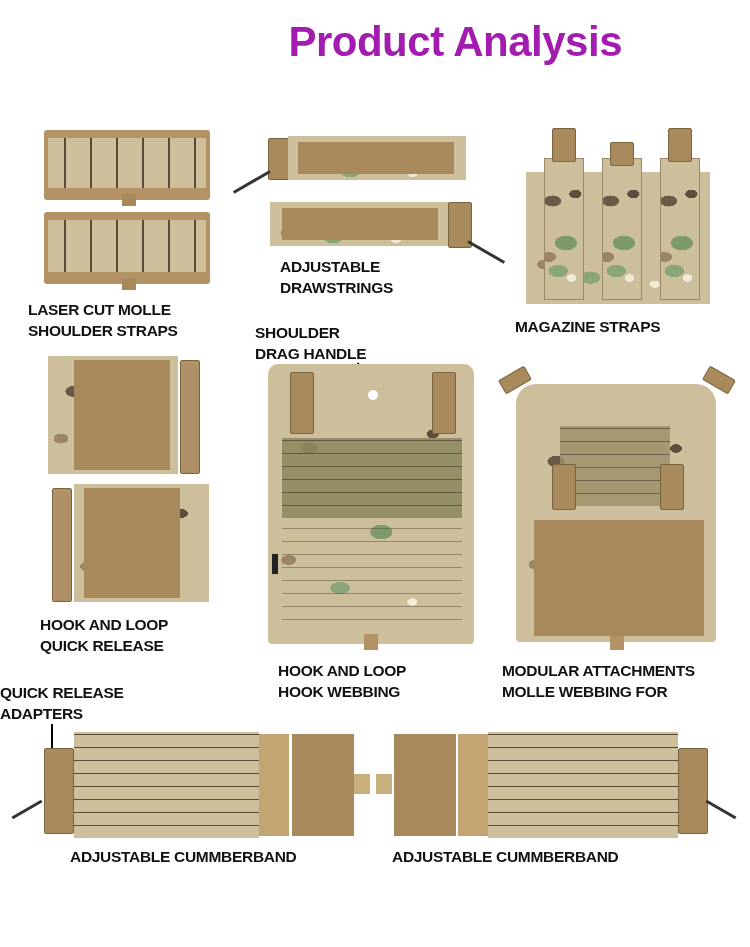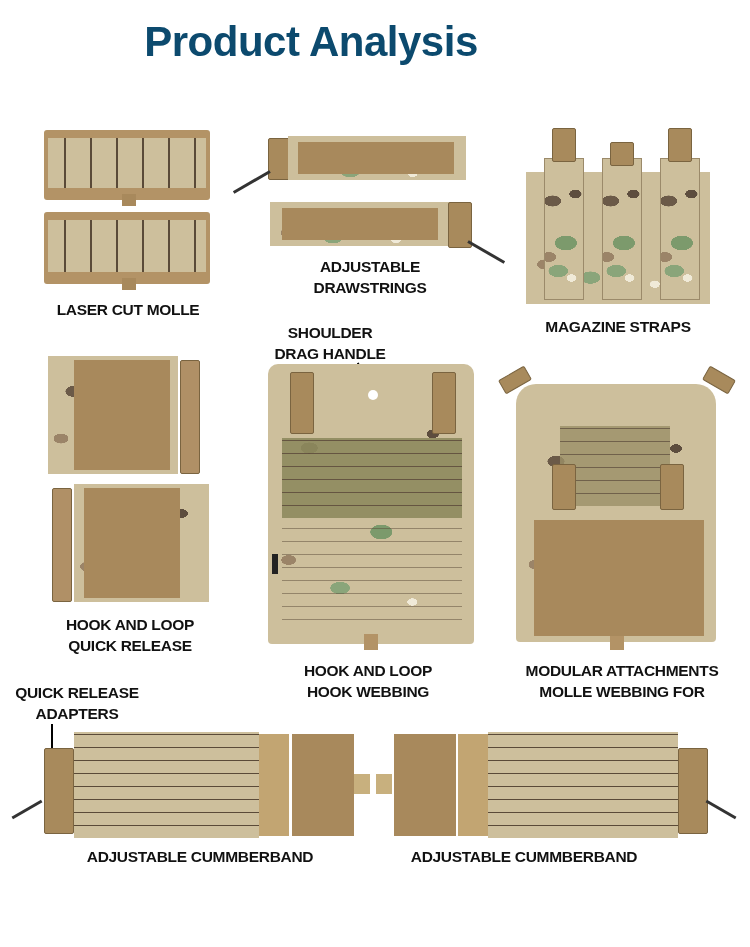--- a/index.html
+++ b/index.html
@@ -1,18 +1,18 @@
 <!DOCTYPE html>
 <html><head>
 <meta charset="utf-8">
 <style>
   html,body{margin:0;padding:0;background:#fff;}
   body{width:750px;height:947px;position:relative;overflow:hidden;font-family:"Liberation Sans",sans-serif;}
-  .title{position:absolute;left:0;top:18px;width:622px;text-align:center;font-weight:bold;font-size:42px;color:#0c4a6e;letter-spacing:-0.5px;}
-  .label{position:absolute;text-align:center;font-weight:bold;font-size:15.5px;line-height:21px;color:#111;letter-spacing:-0.3px;white-space:nowrap;}
+  .title{position:absolute;left:0;top:18px;width:622px;text-align:right;font-weight:bold;font-size:42px;color:#a21caf;letter-spacing:-0.5px;}
+  .label{position:absolute;font-weight:bold;font-size:15.5px;line-height:21px;color:#111;letter-spacing:-0.3px;white-space:nowrap;}
   .item{position:absolute;}
   .camo{background:
     radial-gradient(ellipse 14px 9px at 20% 30%,#6b5a48 60%,transparent 62%),
     radial-gradient(ellipse 18px 12px at 55% 60%,#7c9a6c 60%,transparent 62%),
     radial-gradient(ellipse 10px 7px at 80% 25%,#5d4d3e 60%,transparent 62%),
     radial-gradient(ellipse 16px 10px at 35% 80%,#8aa57a 60%,transparent 62%),
     radial-gradient(ellipse 8px 6px at 70% 85%,#f0ead8 60%,transparent 62%),
     radial-gradient(ellipse 12px 8px at 10% 70%,#9b8468 60%,transparent 62%),
     #cdbf9c;}
   .coyote{background:#b39366;}
@@ -32,20 +32,21 @@
   <div class="camo slots" style="position:absolute;left:4px;top:8px;right:4px;bottom:12px;"></div>
   <div class="velcro" style="position:absolute;left:78px;bottom:-6px;width:14px;height:12px;"></div>
 </div>
 <div class="item" style="left:44px;top:212px;width:166px;height:72px;">
   <div class="coyote" style="position:absolute;inset:0;border-radius:3px;"></div>
   <div class="camo slots" style="position:absolute;left:4px;top:8px;right:4px;bottom:12px;"></div>
   <div class="velcro" style="position:absolute;left:78px;bottom:-6px;width:14px;height:12px;"></div>
 </div>
 <div class="label" style="left:28px;top:292px;width:200px;margin-top:7px;">
   <div>LASER CUT MOLLE</div>
+  <div>SHOULDER STRAPS</div>
 </div>
 
 <div class="item" style="left:228px;top:130px;width:240px;height:60px;">
   <div class="buckle" style="left:40px;top:8px;width:22px;height:40px;"></div>
   <div class="camo" style="position:absolute;left:60px;top:6px;width:178px;height:44px;"></div>
   <div class="velcro" style="position:absolute;left:70px;top:12px;width:156px;height:32px;"></div>
   <div style="position:absolute;left:0;top:40px;width:42px;height:3px;background:#333;transform:rotate(-30deg);transform-origin:right;"></div>
 </div>
 <div class="item" style="left:268px;top:196px;width:245px;height:72px;">
   <div class="camo" style="position:absolute;left:2px;top:6px;width:180px;height:44px;"></div>

